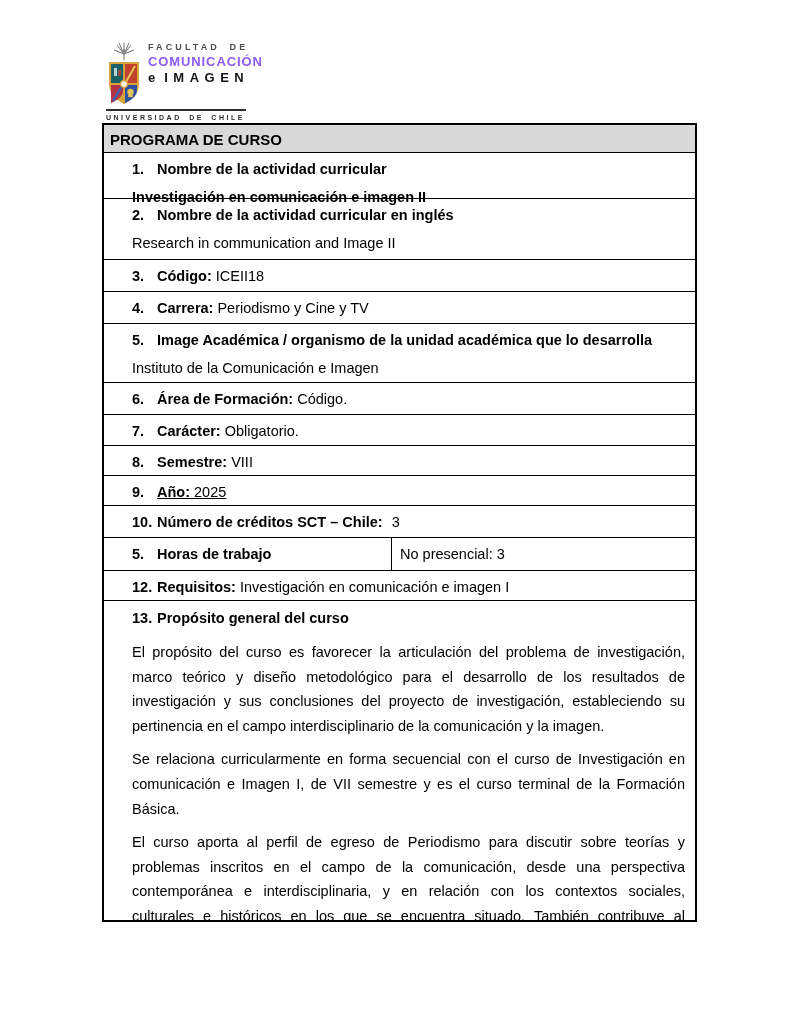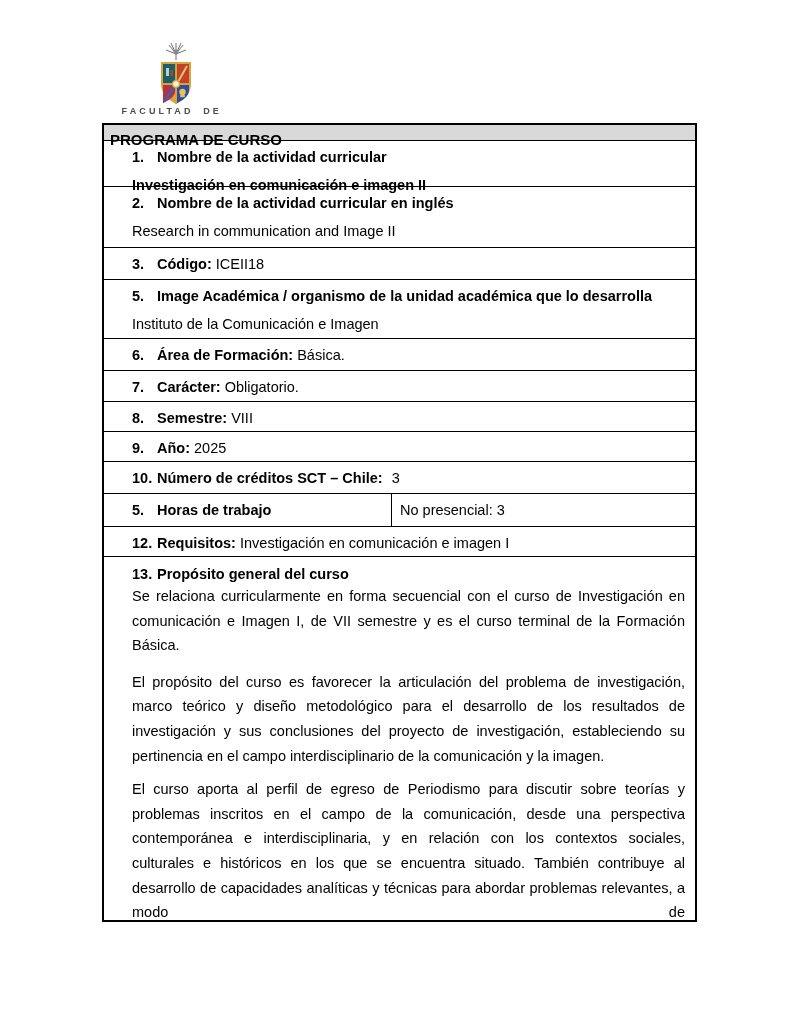--- a/index.html
+++ b/index.html
@@ -3,25 +3,25 @@
 <meta charset="utf-8">
 <style>
   html,body{margin:0;padding:0;}
   body{
     width:800px;height:1035px;background:#ffffff;position:relative;
     font-family:"Liberation Sans",sans-serif;color:#000;
     -webkit-font-smoothing:antialiased;
   }
   
   .logo{position:absolute;left:106px;top:42px;width:140px;}
-  .logo-top{display:flex;align-items:center;flex-direction:column;}
+  .logo-top{display:flex;align-items:flex-start;}
   .crest{flex:0 0 auto;}
   .logo-text{margin-left:6px;padding-bottom:1px;}
   .fac-line1{font-size:9px;letter-spacing:3.1px;word-spacing:4px;color:#4d4d4d;font-weight:bold;}
-  .fac-line2{font-size:13px;font-weight:bold;letter-spacing:0.9px;color:#ec4899;margin-top:18px;}
+  .fac-line2{font-size:13px;font-weight:bold;letter-spacing:0.9px;color:#8b5cf6;margin-top:2px;}
   .fac-line3{font-size:13px;font-weight:bold;color:#141414;margin-top:1px;display:flex;align-items:baseline;}
   .fac-line3 .e{letter-spacing:0;}
   .fac-line3 .imagen{letter-spacing:5.5px;margin-left:9px;}
   .logo-rule{border-top:2px solid #2e2e2e;margin-top:3px;width:100%;}
   .univ-line{font-size:7px;font-weight:bold;letter-spacing:2.5px;word-spacing:3px;color:#2e2e2e;margin-top:3px;white-space:nowrap;}
   
   .course-table{
     position:absolute;left:102px;top:123px;width:595px;height:799px;
     border:2px solid #000;box-sizing:border-box;
     display:flex;flex-direction:column;background:#fff;
@@ -93,61 +93,65 @@
           <span class="imagen">IMAGEN</span>
         </div>
       </div>
     </div>
     <div class="logo-rule"></div>
     <div class="univ-line">UNIVERSIDAD DE CHILE</div>
   </div>
 
   <div class="course-table">
 
-    <div class="row title-row" style="height:16px;">
+    <div class="row title-row" style="height:28px;">
       <span>PROGRAMA DE CURSO</span>
     </div>
 
     <div class="row" style="height:46px;">
       <div><span class="num">1.</span><span class="lbl">Nombre de la actividad curricular</span></div>
       <div class="sub bold">Investigación en comunicación e imagen II</div>
     </div>
 
     <div class="row" style="height:61px;">
       <div><span class="num">2.</span><span class="lbl">Nombre de la actividad curricular en inglés</span></div>
       <div class="sub">Research in communication and Image II</div>
     </div>
 
     <div class="row" style="height:32px;">
       <span class="num">3.</span><span class="lbl">Código:</span>
       <span class="val">ICEII18</span>
     </div>
 
+    <div class="row" style="height:32px;">
+      <span class="num">4.</span><span class="lbl">Carrera:</span>
+      <span class="val">Periodismo y Cine y TV</span>
+    </div>
 
     <div class="row" style="height:59px;">
       <div><span class="num">5.</span><span class="lbl">Image Académica / organismo de la unidad académica que lo desarrolla</span></div>
       <div class="sub">Instituto de la Comunicación e Imagen</div>
     </div>
 
     <div class="row" style="height:32px;">
       <span class="num">6.</span><span class="lbl">Área de Formación:</span>
-      <span class="val">Básica.</span>
+      <span class="val">Código.</span>
     </div>
 
     <div class="row" style="height:31px;">
       <span class="num">7.</span><span class="lbl">Carácter:</span>
       <span class="val">Obligatorio.</span>
     </div>
 
     <div class="row" style="height:30px;">
       <span class="num">8.</span><span class="lbl">Semestre:</span>
       <span class="val">VIII</span>
     </div>
 
-    <div class="row" style="height:30px;">
+    <div class="row" style="height:30px;text-decoration:underline;">
       <span class="num">9.</span><span class="lbl">Año:</span>
       <span class="val">2025</span>
     </div>
 
     <div class="row" style="height:32px;">
       <span class="num">10.</span><span class="lbl">Número de créditos SCT – Chile:</span>
       <span class="val gap">3</span>
     </div>
 
     <div class="row row-cols" style="height:33px;">
@@ -157,19 +161,19 @@
       <div class="c3">No presencial: 3</div>
     </div>
 
     <div class="row" style="height:30px;">
       <span class="num">12.</span><span class="lbl">Requisitos:</span>
       <span class="val">Investigación en comunicación e imagen I</span>
     </div>
 
     <div class="row row-purpose">
       <div><span class="num">13.</span><span class="lbl">Propósito general del curso</span></div>
+      <p class="para first">El propósito del curso es favorecer la articulación del problema de investigación, marco teórico y diseño metodológico para el desarrollo de los resultados de investigación y sus conclusiones del proyecto de investigación, estableciendo su pertinencia en el campo interdisciplinario de la comunicación y la imagen.</p>
       <p class="para">Se relaciona curricularmente en forma secuencial con el curso de Investigación en comunicación e Imagen I, de VII semestre y es el curso terminal de la Formación Básica.</p>
-      <p class="para first">El propósito del curso es favorecer la articulación del problema de investigación, marco teórico y diseño metodológico para el desarrollo de los resultados de investigación y sus conclusiones del proyecto de investigación, estableciendo su pertinencia en el campo interdisciplinario de la comunicación y la imagen.</p>
       <p class="para justify-last">El curso aporta al perfil de egreso de Periodismo para discutir sobre teorías y problemas inscritos en el campo de la comunicación, desde una perspectiva contemporánea e interdisciplinaria, y en relación con los contextos sociales, culturales e históricos en los que se encuentra situado. También contribuye al desarrollo de capacidades analíticas y técnicas para abordar problemas relevantes, a modo de</p>
     </div>
 
   </div>
 </div>
 
 </body></html>

